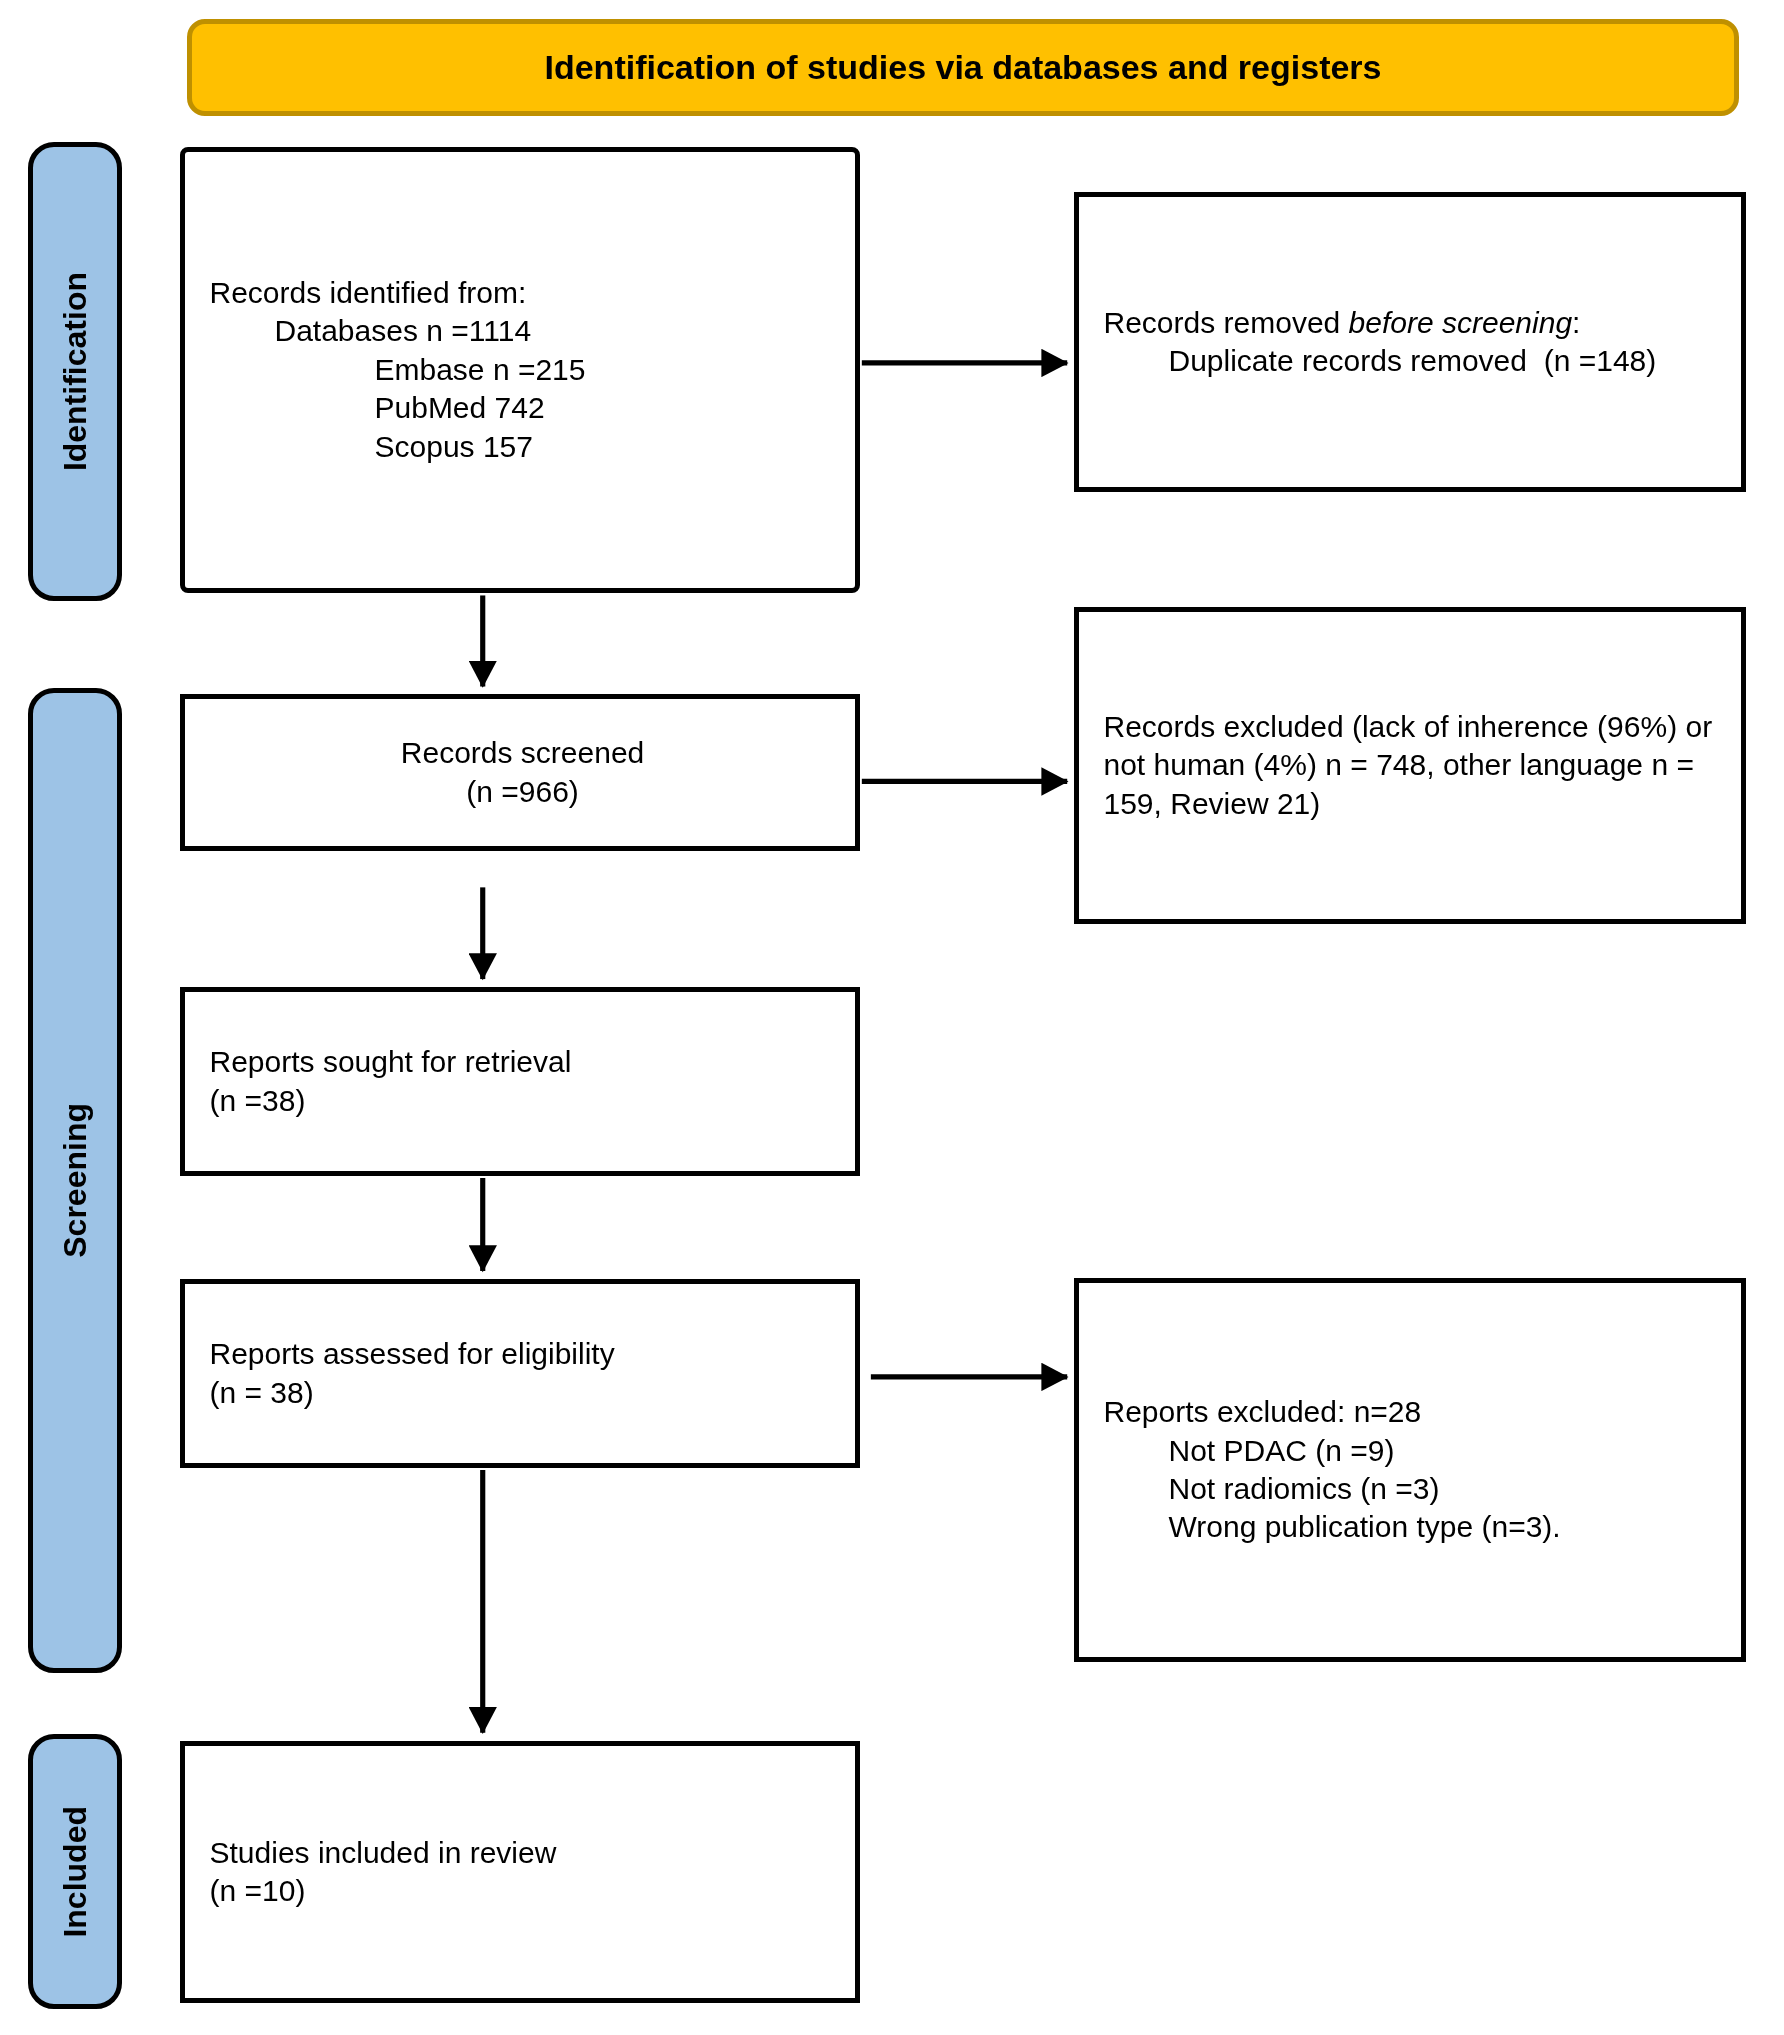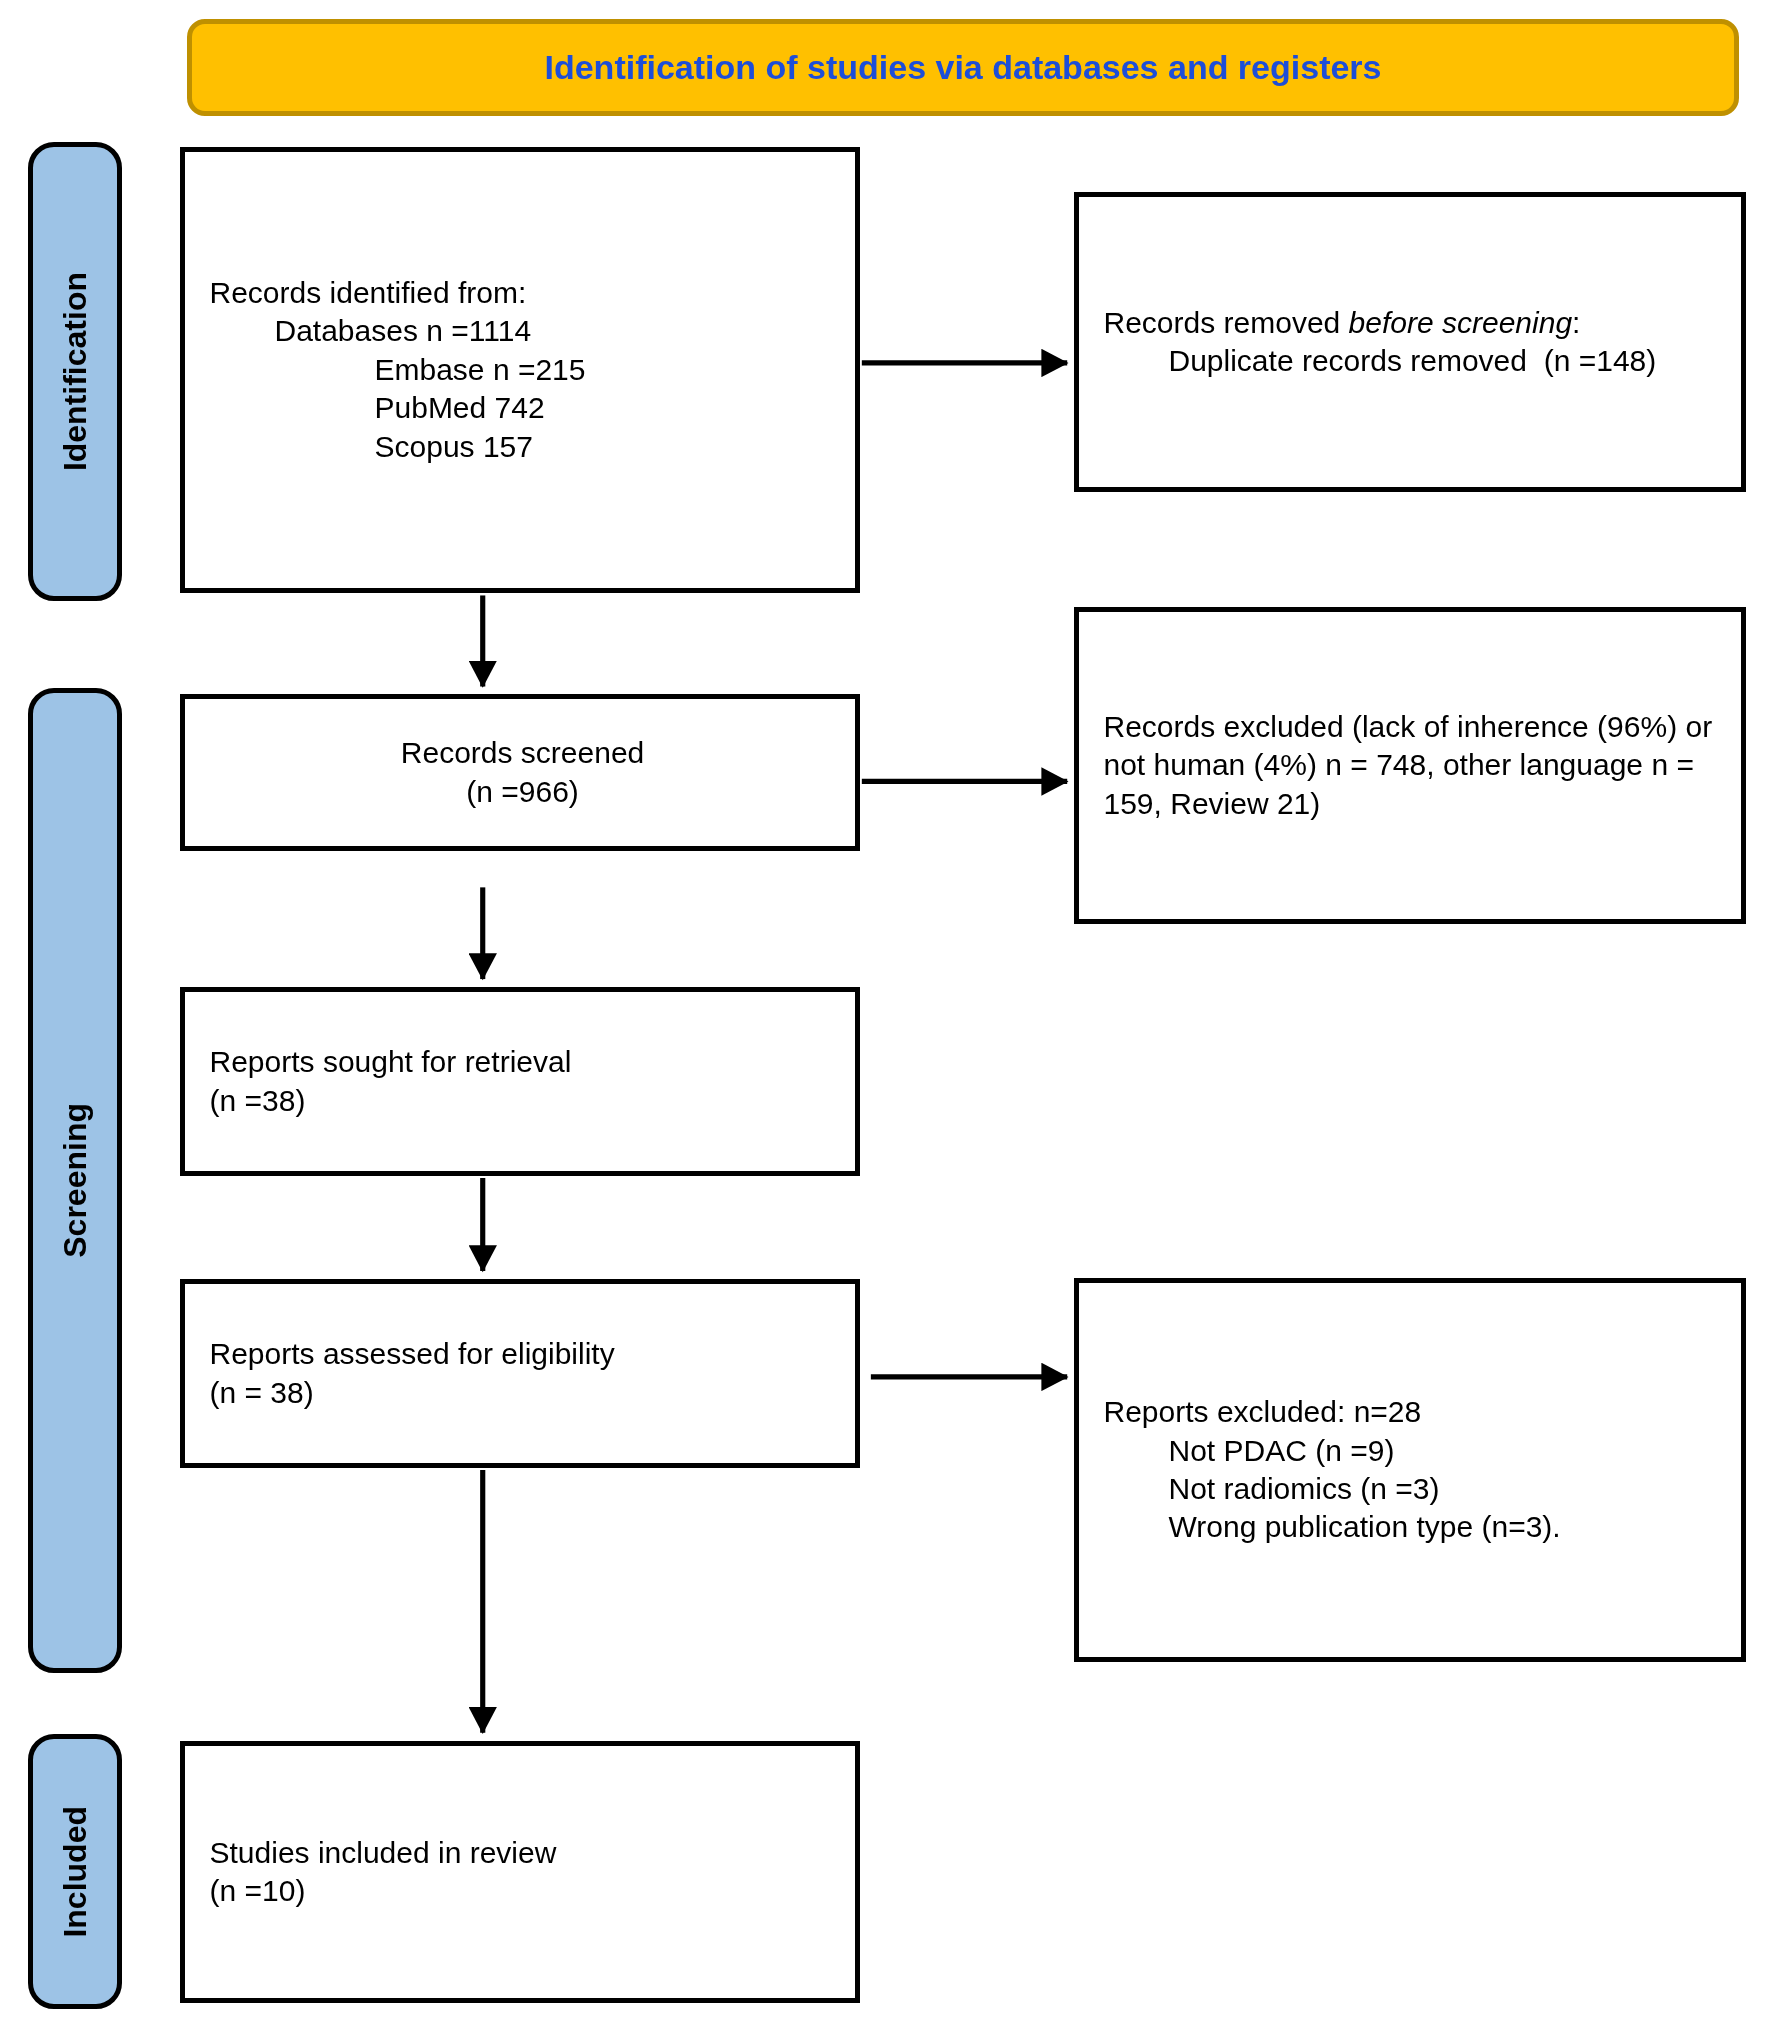--- a/index.html
+++ b/index.html
@@ -22,21 +22,21 @@
     width: 1552px; height: 97px;
     background: var(--banner-fill, #FFC000);
     border: 5.2px solid var(--banner-border, #BF9000);
     border-radius: 18px;
     box-sizing: border-box;
     display: flex;
     align-items: center;
     justify-content: center;
     font-size: 34px;
     font-weight: bold;
-    color: #1d4ed8;
+    color: #000000;
   }
   
   .stage {
     position: absolute;
     left: 28px;
     width: 94px;
     background: var(--sidebar-fill, #9DC3E6);
     border: 5.8px solid #000;
     border-radius: 26px;
     box-sizing: border-box;
@@ -66,21 +66,21 @@
     justify-content: center;
     padding: 13px 19.4px 13px 24.5px;
     font-size: 30px;
     line-height: 1.28;
     color: #000;
   }
   .box .line { white-space: pre-wrap; }
   .box .ind1 { padding-left: 65px; }
   .box .ind2 { padding-left: 165px; }
   .it { font-style: italic; }
-  #box-records-identified { left: 180px;  top: 147px;  width: 680px; height: 446px; }
+  #box-records-identified { left: 180px;  top: 147px;  width: 680px; height: 446px; border-radius: 8px; }
   #box-records-screened   { left: 180px;  top: 694px; width: 680px; height: 157px; text-align: center; }
   #box-reports-sought     { left: 180px;  top: 987px; width: 680px; height: 189px; }
   #box-reports-assessed   { left: 180px;  top: 1279px; width: 680px; height: 189px; }
   #box-studies-included   { left: 180px;  top: 1741px; width: 680px; height: 262px; }
   #box-records-removed    { left: 1074px; top: 192px;  width: 672px; height: 300px; }
   #box-records-excluded   { left: 1074px; top: 607px;  width: 672px; height: 317px; }
   #box-reports-excluded   { left: 1074px; top: 1278px; width: 672px; height: 384px; }
   
   .arrows {
     position: absolute;

